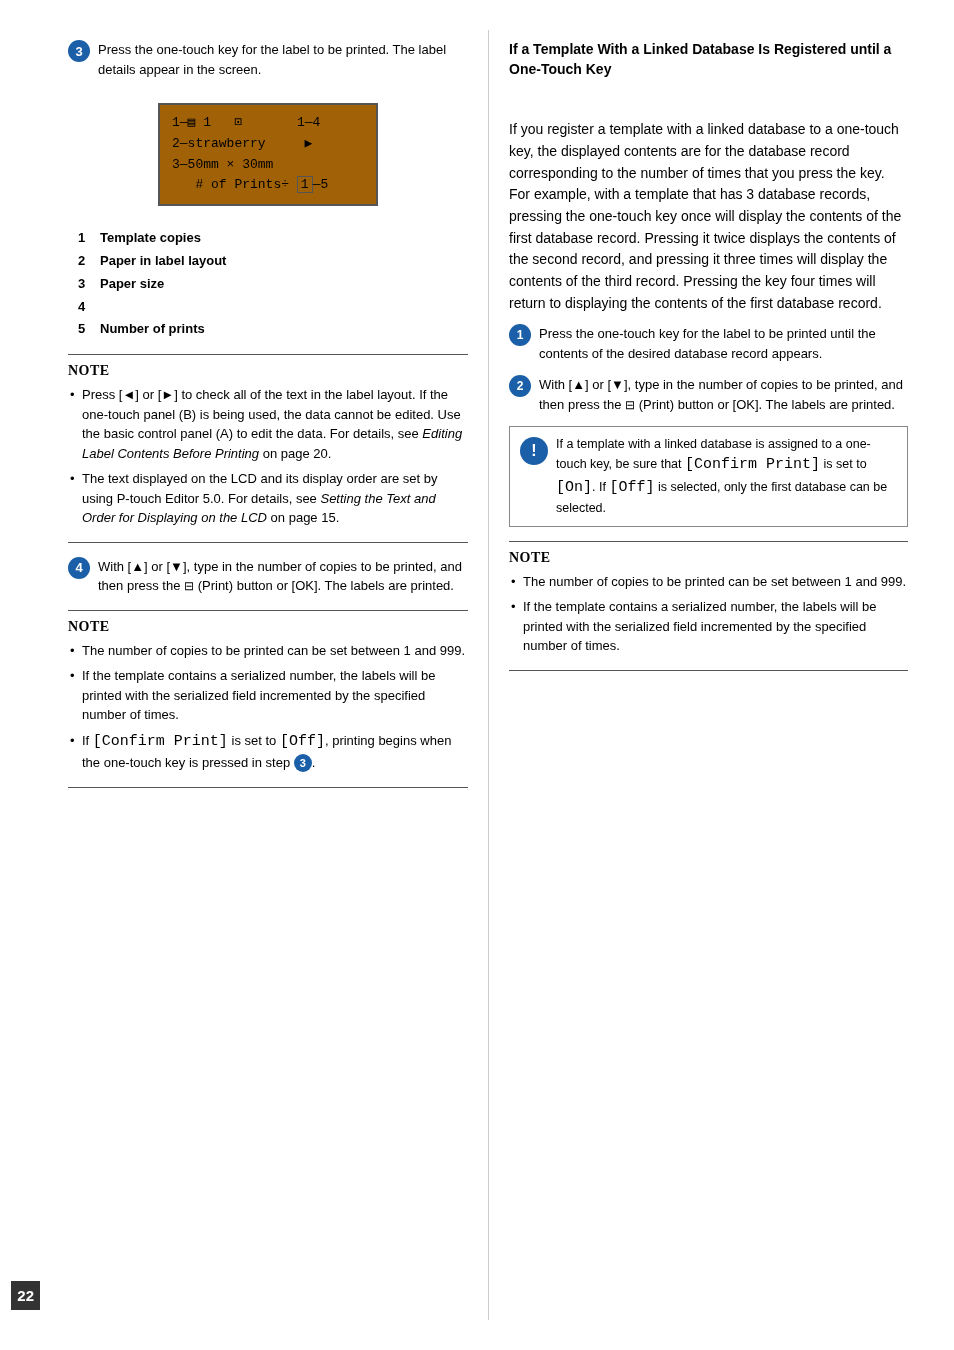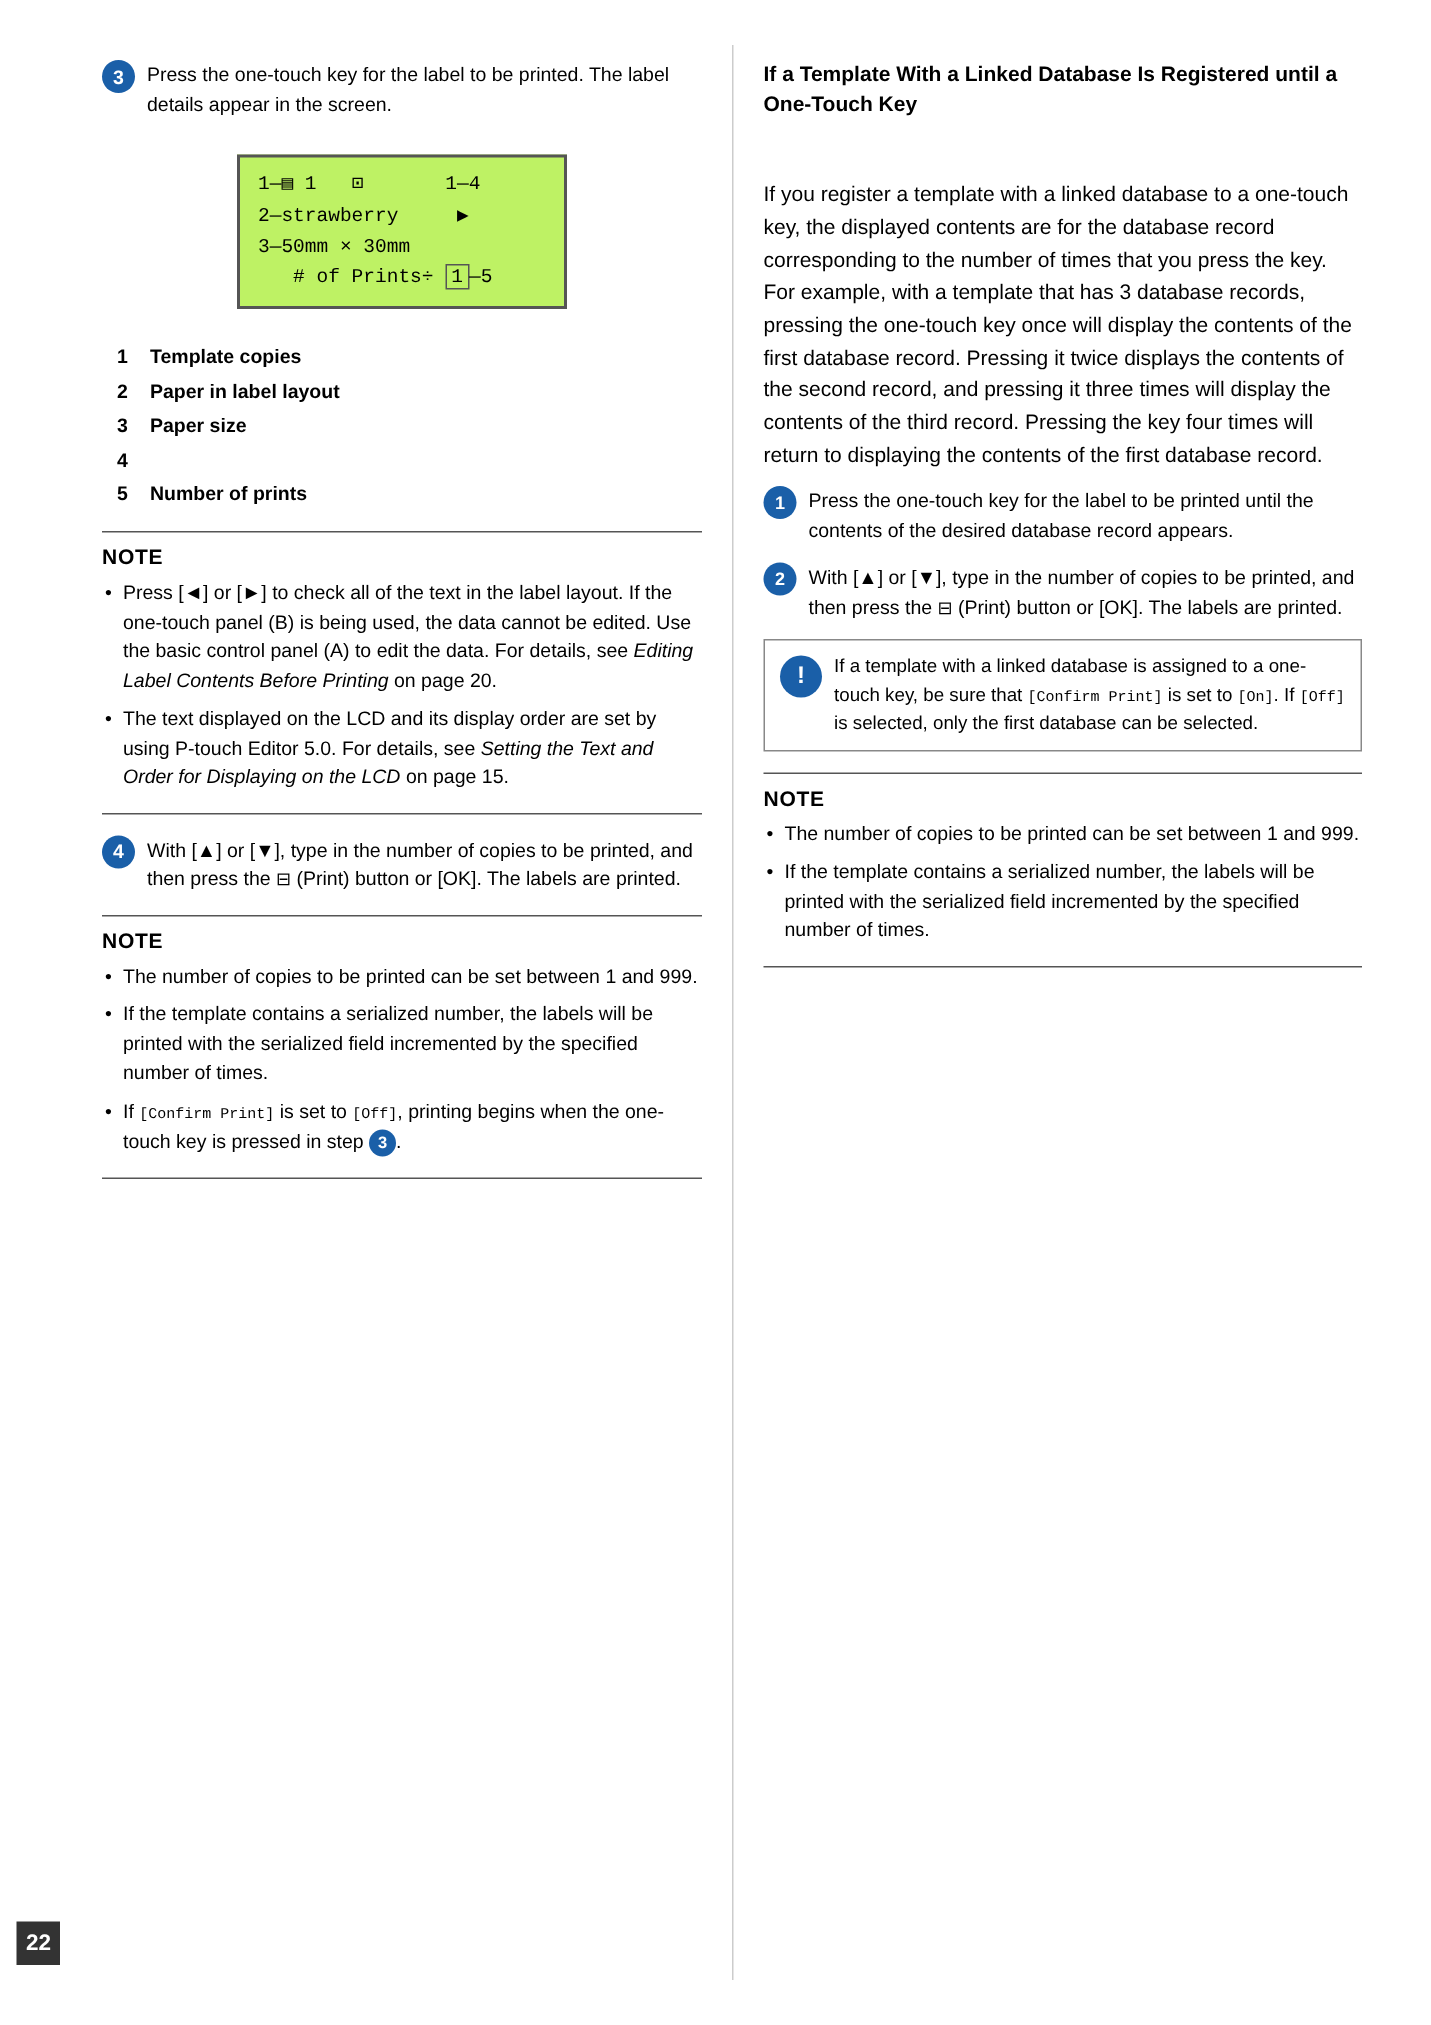--- a/index.html
+++ b/index.html
@@ -83,21 +83,21 @@
 
     .step-content {
       flex: 1;
       font-size: 13px;
       line-height: 1.5;
     }
 
     
     .lcd-screen {
       border: 2px solid #555;
-      background: #bef264;
+      background: #a16207;
       font-family: 'Courier New', Courier, monospace;
       font-size: 13px;
       padding: 8px 12px;
       margin: 12px auto;
       width: 220px;
       line-height: 1.6;
       color: #000;
     }
 
     .lcd-row {
@@ -135,20 +135,21 @@
       border-bottom: 1.5px solid #555;
       margin: 14px 0;
       padding: 8px 0 8px 0;
     }
 
     .note-title {
       font-weight: bold;
       font-size: 14px;
       margin-bottom: 6px;
       letter-spacing: 0.5px;
+      font-family: Liberation Serif, serif;
     }
 
     .note-list {
       list-style: none;
       padding-left: 0;
     }
 
     .note-list li {
       font-size: 13px;
       line-height: 1.5;
@@ -159,21 +160,21 @@
 
     .note-list li::before {
       content: "•";
       position: absolute;
       left: 2px;
     }
 
     
     code {
       font-family: 'Courier New', Courier, monospace;
-      font-size: 10px;
+      font-size: 15px;
       background: none;
     }
 
     
     em {
       font-style: italic;
     }
 
     
     .section-header {

